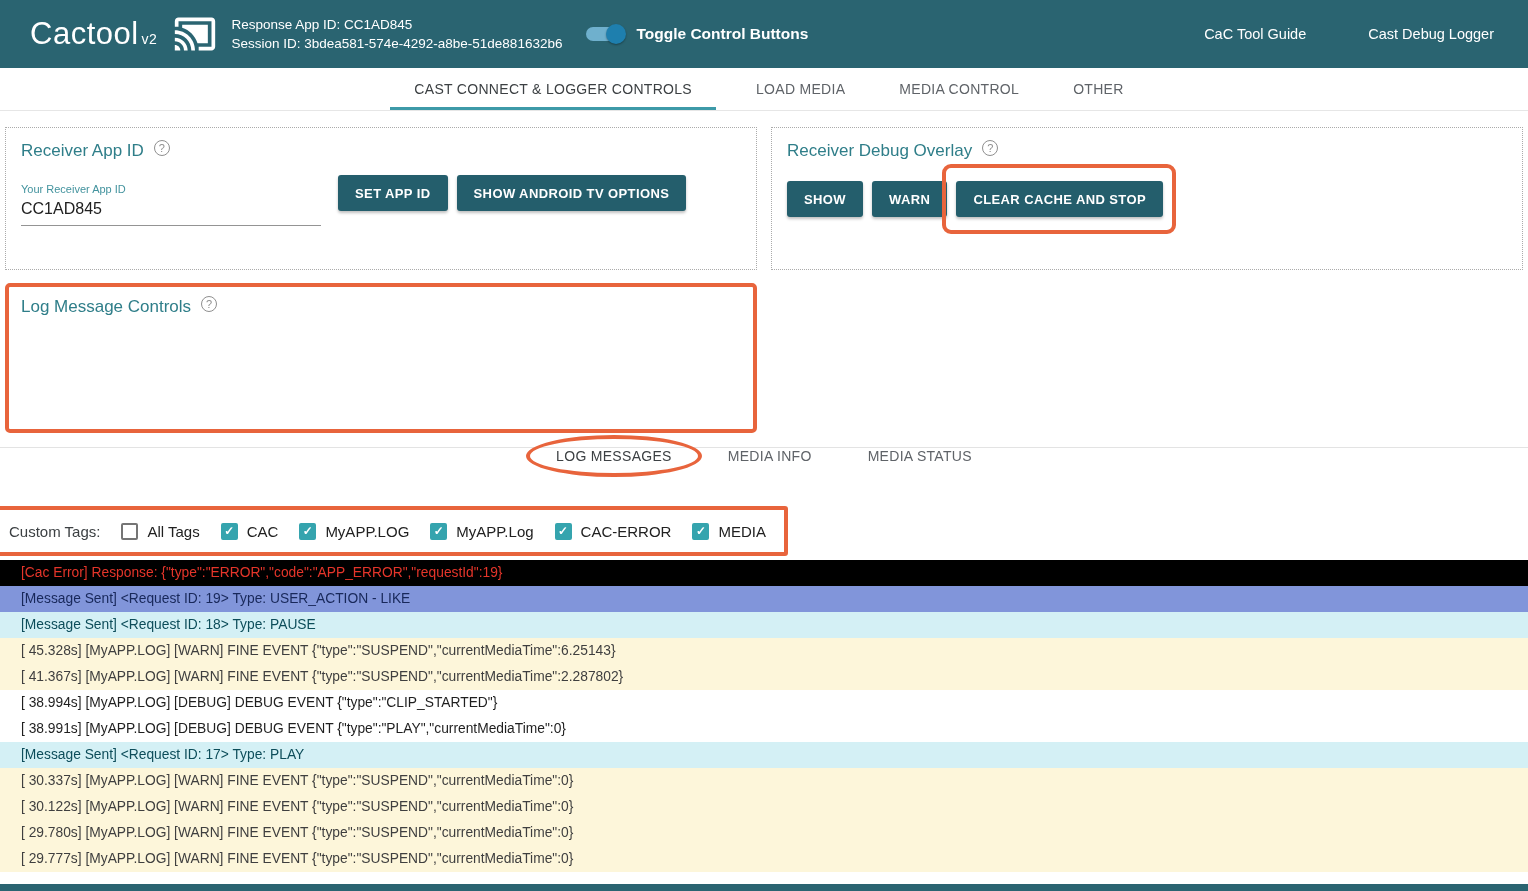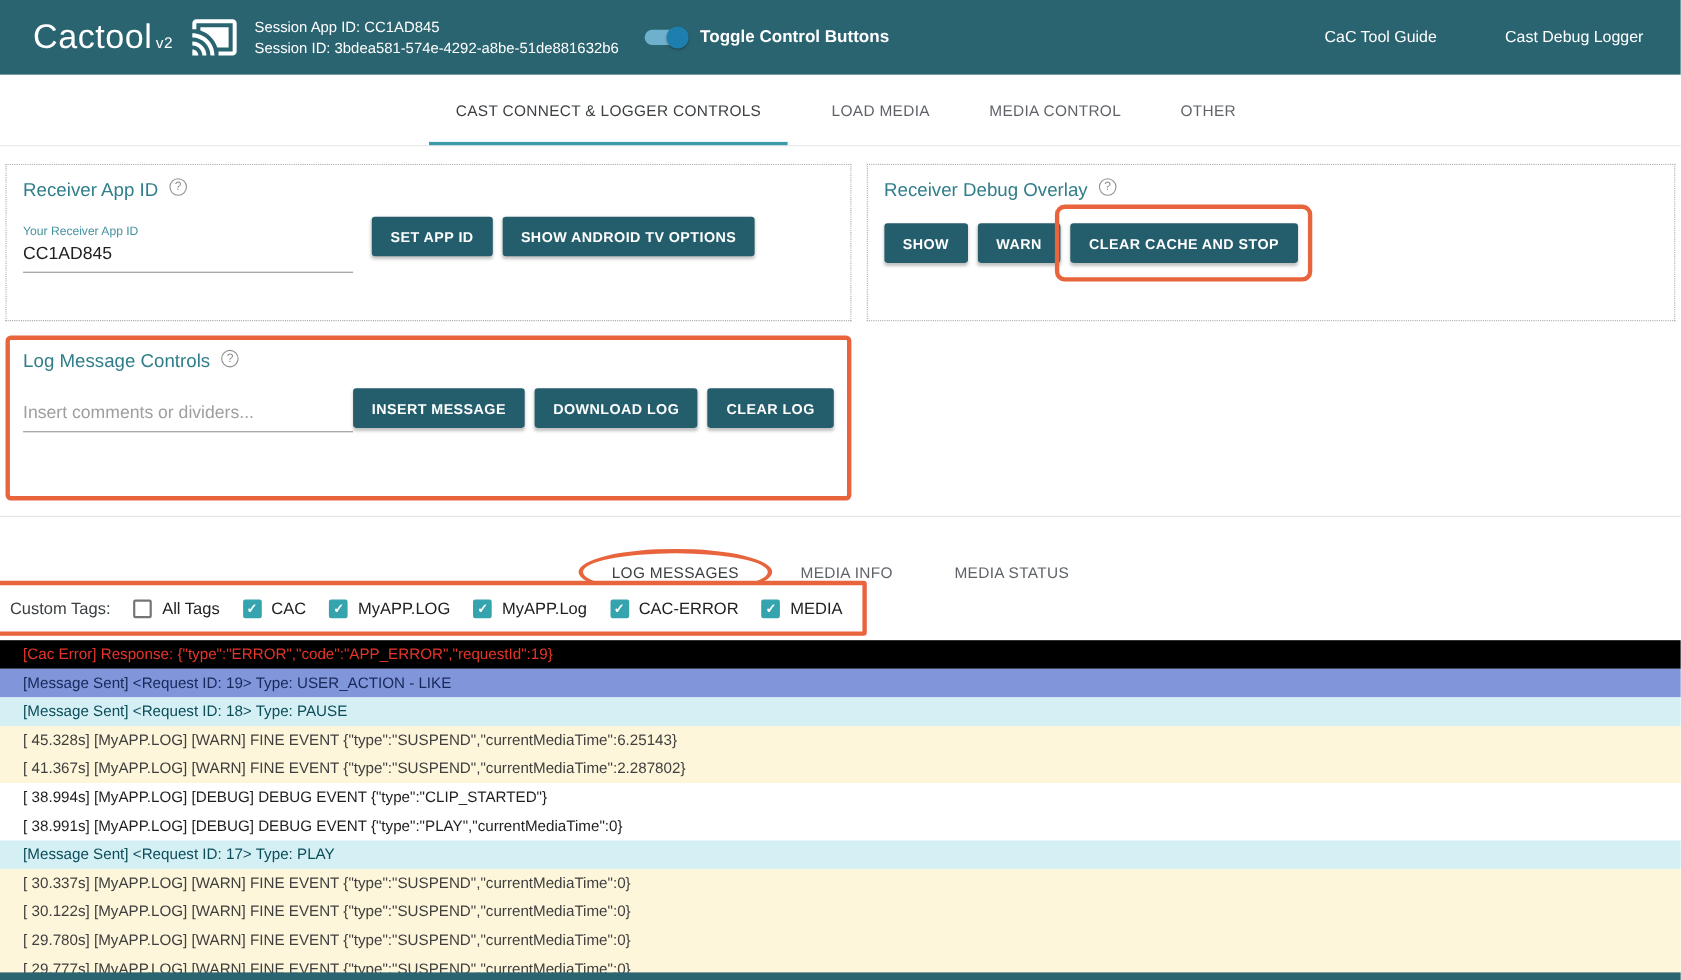--- a/index.html
+++ b/index.html
@@ -26,21 +26,21 @@
   .session-info{font-size:13.5px;line-height:19px;margin-left:14px;white-space:nowrap;}
   .toggle{position:relative;width:38px;height:20px;margin-left:24px;cursor:pointer;flex:0 0 auto;}
   .toggle-track{position:absolute;top:3px;left:0;width:38px;height:14px;border-radius:7px;background:#6fb0cd;}
   .toggle-thumb{position:absolute;top:0;right:-2px;width:20px;height:20px;border-radius:50%;
     background:#1e7fae;box-shadow:0 1px 2px rgba(0,0,0,.35);}
   .toggle-label{font-weight:700;font-size:15.5px;margin-left:12px;white-space:nowrap;}
   .header-links{margin-left:auto;display:flex;gap:62px;font-size:14.5px;padding-right:10px;}
   .header-links a{color:#fff;text-decoration:none;cursor:pointer;white-space:nowrap;}
 
   
-  .main-tabs{height:65px;display:flex;justify-content:center;align-items:stretch;gap:26px;
+  .main-tabs{height:43px;display:flex;justify-content:center;align-items:stretch;gap:26px;
     border-bottom:1px solid #e6e6e6;background:#fff;}
   .main-tabs .tab{display:flex;align-items:center;padding:0 14px;font-size:14px;letter-spacing:.3px;
     color:#5f6368;cursor:pointer;position:relative;font-weight:500;white-space:nowrap;}
   .main-tabs .tab.active{color:#3c4043;padding:0 24px;}
   .main-tabs .tab.active::after{content:"";position:absolute;left:0;right:0;bottom:0;height:3px;background:var(--accent);}
 
   
   .panels{display:grid;grid-template-columns:1fr 1fr;gap:13px 14px;margin:16px 5px 14px 5px;}
   .panel{border:1px dotted #ababab;background:#fff;padding:13px 15px;min-height:143px;}
   .panel.tall{min-height:150px;}
@@ -62,21 +62,21 @@
   .btn-row.right{margin-left:auto;}
   .btn{background:var(--btn);color:#fff;border:none;border-radius:3px;height:36px;padding:0 17px;
     font-size:13px;font-weight:700;letter-spacing:.4px;font-family:inherit;
     box-shadow:0 2px 3px rgba(0,0,0,.25);cursor:pointer;white-space:nowrap;}
   .annotated-btn-wrap{position:relative;display:inline-block;}
   .annotation-rect{position:absolute;top:-17px;bottom:-17px;left:-14px;right:-13px;
     border:4px solid var(--orange);border-radius:9px;pointer-events:none;}
 
   
   .log-section{border-top:1px solid #e3e3e3;}
-  .log-tabs{height:58px;display:flex;justify-content:center;align-items:flex-end;gap:44px;}
+  .log-tabs{height:58px;display:flex;justify-content:center;align-items:flex-start;gap:44px;}
   .log-tabs .tab{font-size:14px;color:#5f6368;letter-spacing:.3px;font-weight:500;cursor:pointer;
     padding:0 6px;position:relative;white-space:nowrap;}
   .log-tabs .tab.active{color:#3c4043;}
   .annotation-ellipse{position:absolute;top:-13px;bottom:-13px;left:-24px;right:-24px;
     border:4px solid var(--orange);border-radius:50%;pointer-events:none;}
 
   .tags-bar{position:relative;display:flex;align-items:center;gap:21px;width:fit-content;
     border:4px solid var(--orange);border-radius:3px;height:50px;margin-left:-7px;
     padding:0 18px 0 12px;margin-bottom:4px;background:#fff;}
   .tags-label{font-size:15px;color:#3c4043;white-space:nowrap;}
@@ -104,21 +104,21 @@
     <span>Cactool</span><span class="ver">v2</span>
   </div>
   <svg class="cast-icon" viewBox="0 0 24 24" fill="#ffffff">
     <path d="M1 18v3h3c0-1.66-1.34-3-3-3z"></path>
     <path d="M1 14v2c2.76 0 5 2.24 5 5h2c0-3.87-3.13-7-7-7z"></path>
     <path d="M1 10v2c4.97 0 9 4.03 9 9h2c0-6.08-4.93-11-11-11z"></path>
     <path d="M21 3H3c-1.1 0-2 .9-2 2v3h2V5h18v14h-7v2h7c1.1 0 2-.9 2-2V5c0-1.1-.9-2-2-2z"></path>
     <path d="M19 7H5v1.63c3.96 1.28 7.09 4.41 8.37 8.37H19V7z"></path>
   </svg>
   <div class="session-info">
-    <div>Session App ID: CC1AD845</div>
+    <div>Response App ID: CC1AD845</div>
     <div>Session ID: 3bdea581-574e-4292-a8be-51de881632b6</div>
   </div>
   <span class="toggle">
     <span class="toggle-track"></span>
     <span class="toggle-thumb"></span>
   </span>
   <span class="toggle-label">Toggle Control Buttons</span>
   <nav class="header-links">
     <a>CaC Tool Guide</a>
     <a>Cast Debug Logger</a>
@@ -166,30 +166,20 @@
         </span>
       </div>
     </div>
   </section>
 
 
   <section class="panel tall annotated">
     <div class="panel-title-row">
       <span class="panel-title">Log Message Controls</span>
       <span class="help-icon"></span>
-    </div>
-    <div class="panel-body">
-      <div class="field no-label">
-        <input class="text-input" placeholder="Insert comments or dividers..." style="">
-      </div>
-      <div class="btn-row right">
-        <button class="btn">INSERT MESSAGE</button>
-        <button class="btn">DOWNLOAD LOG</button>
-        <button class="btn">CLEAR LOG</button>
-      </div>
     </div>
   </section>
 
 </div>
 
 <section class="log-section">
 
   <nav class="log-tabs">
     <div class="tab active">
       <span>LOG MESSAGES</span>

